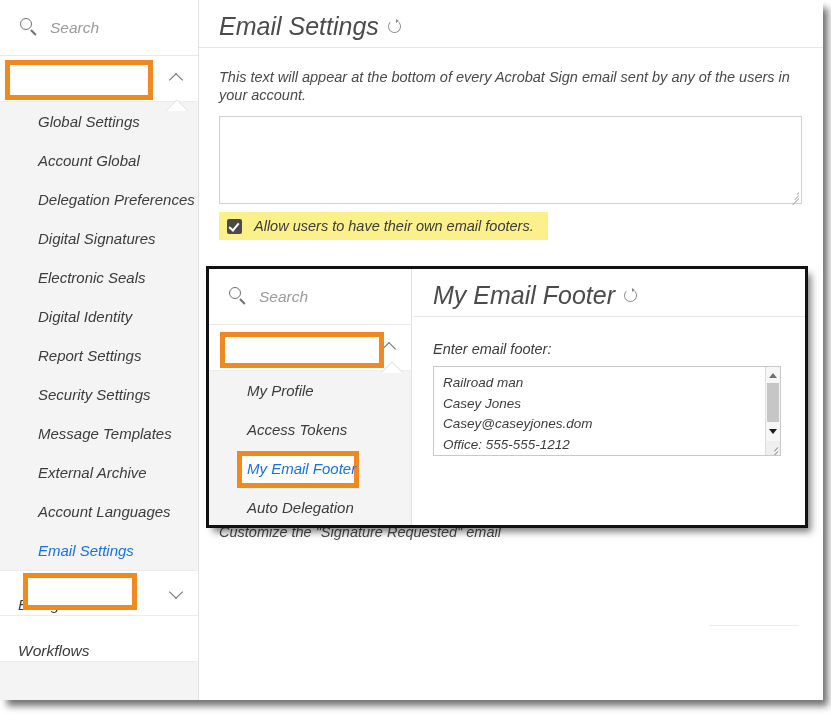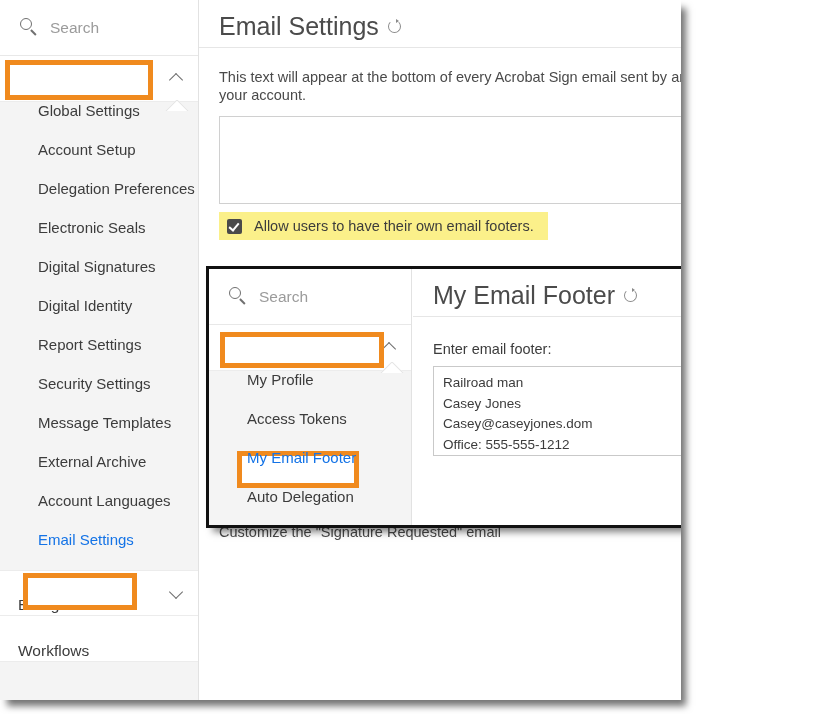--- a/index.html
+++ b/index.html
@@ -10,25 +10,26 @@
     width: 831px; height: 714px;
     font-family: "Liberation Sans", sans-serif;
     overflow: hidden;
     position: relative;
   }
 
   
   #app-frame {
     position: absolute;
     left: 0; top: 0;
-    width: 681px;
+    width: 823px;
     height: 700px;
     background: #ef4444;
     box-shadow: 6px 7px 7px -1px rgba(0,0,0,0.55);
     overflow: hidden;
+    font-style: italic;
   }
 
   
   #sidebar {
     position: absolute;
     left: 0; top: 0;
     width: 199px;
     height: 700px;
     background: #f4f4f4;
     border-right: 1px solid #e2e2e2;
@@ -113,20 +114,21 @@
     width: 17px; height: 17px;
     background: #ffffff;
     border-left: 1px solid #e4e4e4;
     border-top: 1px solid #e4e4e4;
     transform: rotate(45deg);
   }
 
   .subitem {
     height: 39px;
     display: flex;
+    align-items: center;
     padding-left: 38px;
     box-sizing: border-box;
     font-size: 15px;
     color: #3c3c3c;
   }
   .subitem.link { color: #1473e6; }
 
   
   .hl-box {
     position: absolute;
@@ -394,30 +396,30 @@
     <div class="group-header">
       <span class="ghl">Account Settings</span>
       <span class="chevron"></span>
     </div>
     <div class="notch"></div>
 
     <div class="subitem">
       <span>Global Settings</span>
       </div>
     <div class="subitem">
-      <span>Account Setup</span>
+      <span>Account Global</span>
       </div>
     <div class="subitem">
       <span>Delegation Preferences</span>
       </div>
     <div class="subitem">
+      <span>Digital Signatures</span>
+      </div>
+    <div class="subitem">
       <span>Electronic Seals</span>
-      </div>
-    <div class="subitem">
-      <span>Digital Signatures</span>
       </div>
     <div class="subitem">
       <span>Digital Identity</span>
       </div>
     <div class="subitem">
       <span>Report Settings</span>
       </div>
     <div class="subitem">
       <span>Security Settings</span>
       </div>

